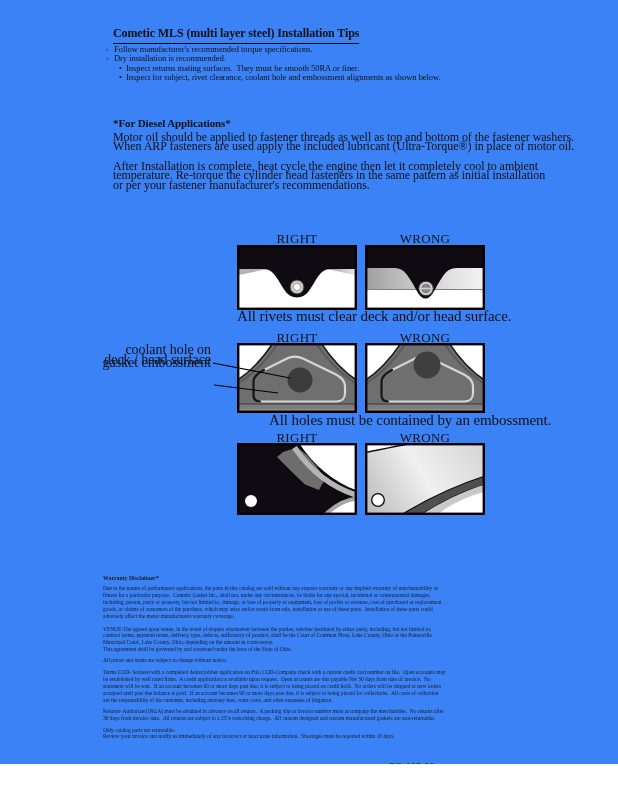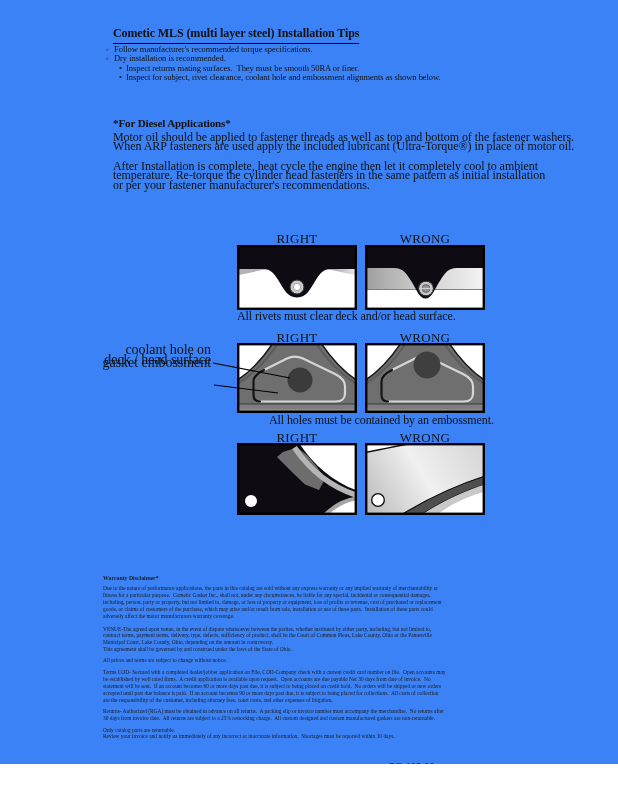--- a/index.html
+++ b/index.html
@@ -9,21 +9,21 @@
   .pre{white-space:pre;}
   .title{font-size:12px;font-weight:bold;letter-spacing:-0.1px;border-bottom:1.6px solid #000;padding-bottom:2px;}
   .body-text{font-size:12px;line-height:9.35px;letter-spacing:-0.05px;white-space:pre;}
   .h2{font-size:11px;font-weight:bold;letter-spacing:-0.1px;}
   .bullets{font-size:8.5px;letter-spacing:-0.05px;}
   .b-line{height:9.3px;line-height:9.3px;white-space:pre;}
   .mk1{display:inline-block;width:8px;font-size:7.5px;}
   .mk2{display:inline-block;width:7px;}
   .lvl2{padding-left:13px;}
   .rw-label{width:120px;text-align:center;font-size:13px;letter-spacing:0.3px;}
-  .caption{font-size:12px;line-height:9.4px;letter-spacing:-0.1px;white-space:pre;}
+  .caption{font-size:15px;line-height:9.4px;letter-spacing:-0.1px;white-space:pre;}
   .ann{width:122px;text-align:right;font-size:14px;line-height:9.8px;white-space:pre;letter-spacing:-0.05px;}
   .fp{font-size:5.4px;line-height:6.95px;white-space:pre;color:#1c1c1c;}
   .fp-h{font-size:5.8px;font-weight:bold;white-space:pre;color:#1c1c1c;}
   .footer-code{font-size:10px;letter-spacing:0.2px;}
   svg{display:block;}
 </style>
 </head>
 <body>
 
 <div class="page">

